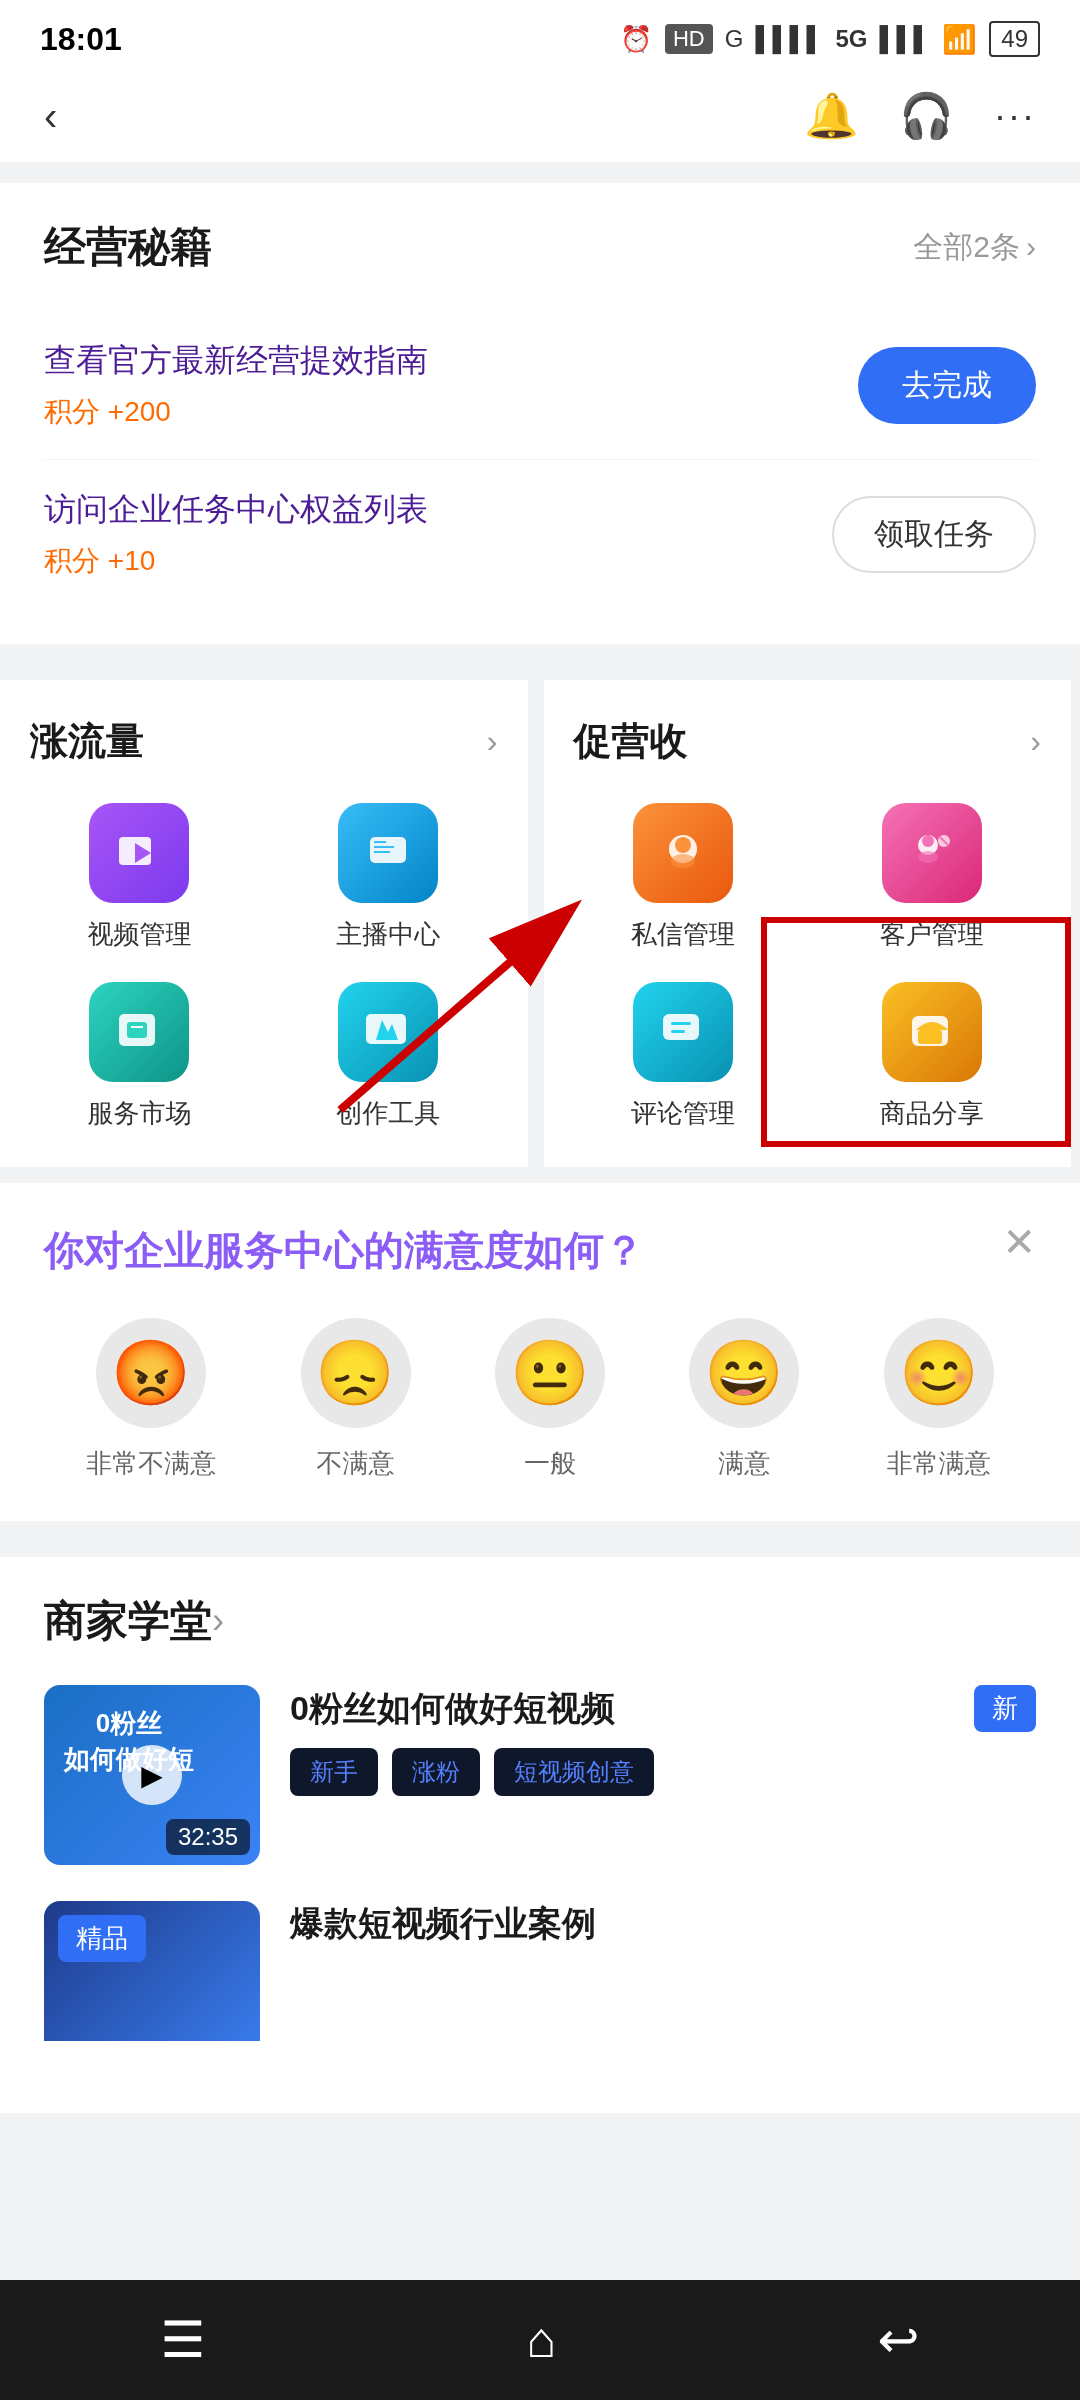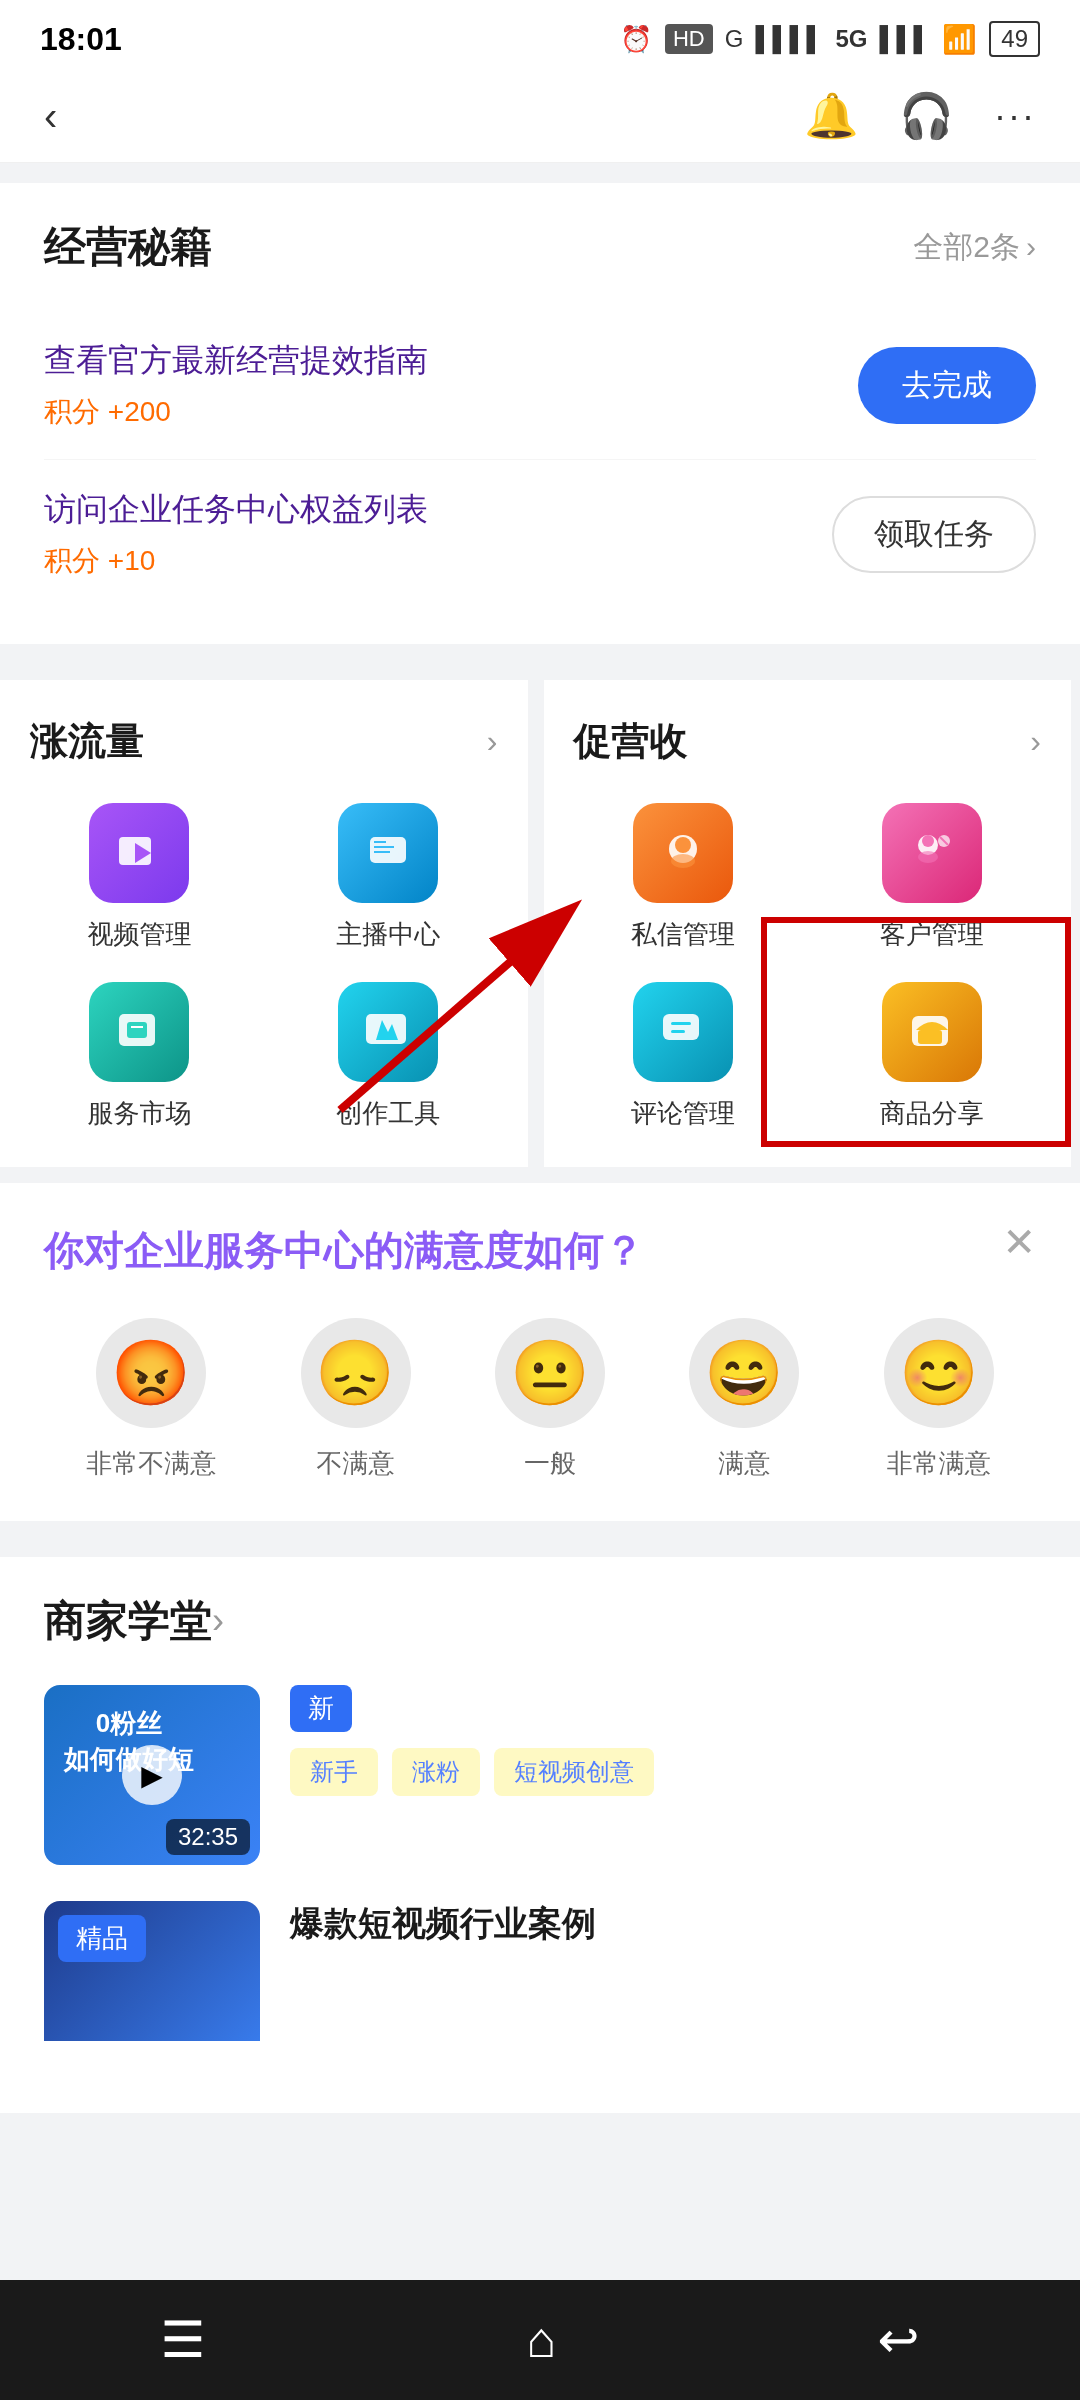--- a/index.html
+++ b/index.html
@@ -316,21 +316,21 @@
       padding: 6px 16px;
       border-radius: 8px;
     }
     .tag-row {
       display: flex;
       gap: 14px;
       flex-wrap: wrap;
       margin-top: 16px;
     }
     .tag {
-      background: #fef9c3;
+      background: #0f172a;
       color: #5580ff;
       font-size: 24px;
       padding: 8px 20px;
       border-radius: 8px;
     }
 
     
     .bottom-nav {
       position: fixed;
       bottom: 0;
@@ -587,20 +587,21 @@
   <div class="video-item">
     <div class="video-thumb">
       <div class="video-thumb-text">
         0粉丝<br>如何做好短<br>
       </div>
       <div class="video-play">▶</div>
       <div class="video-duration">32:35</div>
     </div>
     <div class="video-info">
       <div class="video-title-row">
+        <span class="video-title">0粉丝如何做好短视频</span>
         <span class="badge-new">新</span>
       </div>
       <div class="tag-row">
         <span class="tag">新手</span>
         <span class="tag">涨粉</span>
         <span class="tag">短视频创意</span>
       </div>
     </div>
   </div>
 

